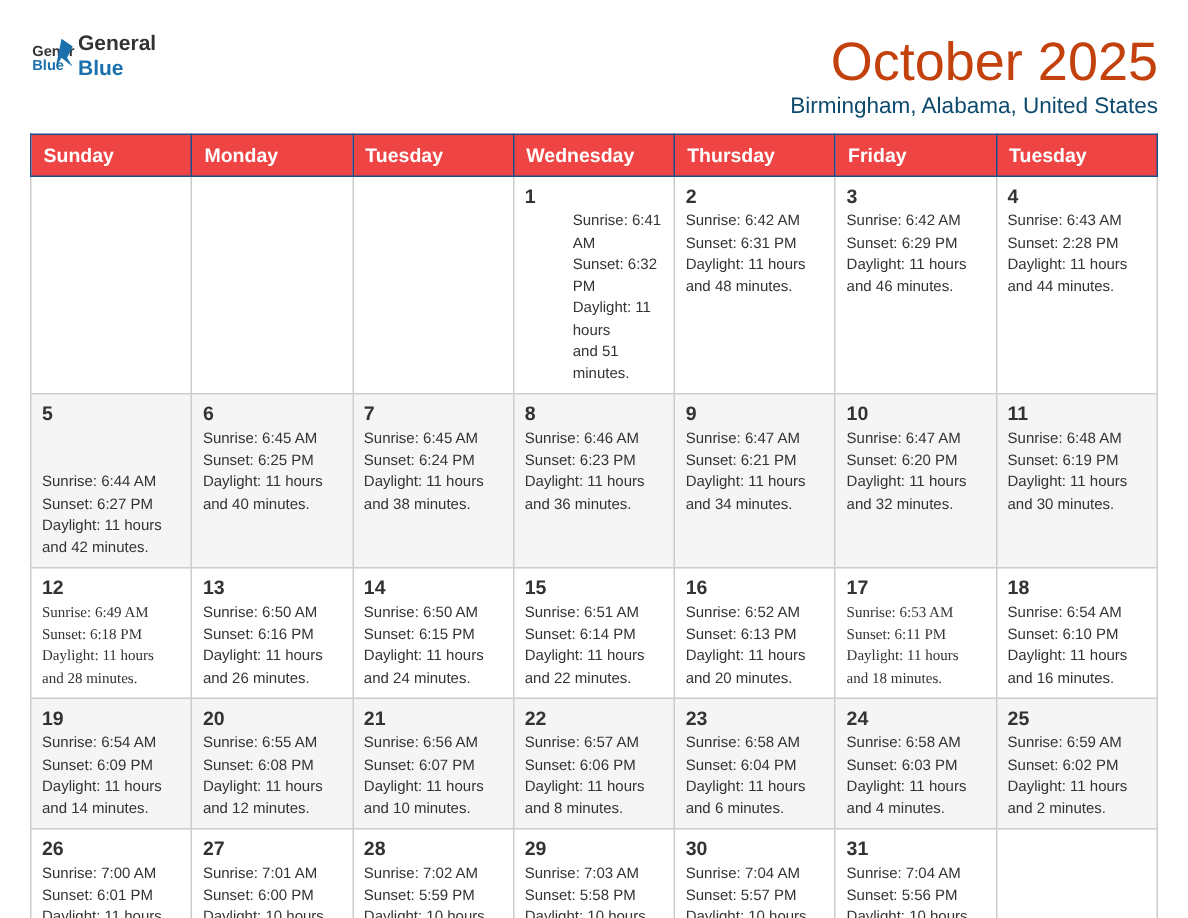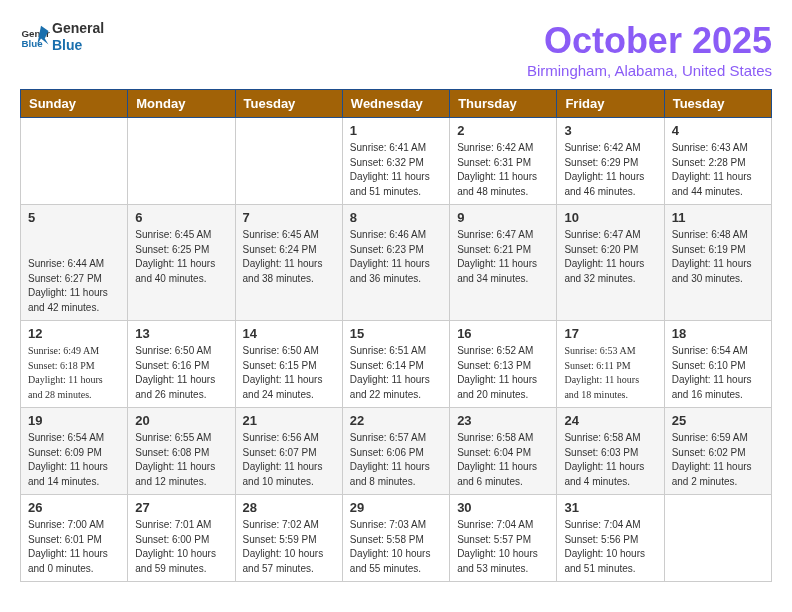--- a/index.html
+++ b/index.html
@@ -23,34 +23,34 @@
     .logo-icon {
       width: 30px;
       height: 30px;
       margin-right: 2px;
     }
     .title-area {
       text-align: right;
     }
     .cal-title {
       font-size: 36px;
-      font-weight: bold;
-      color: #8b5cf6;
+      font-weight: normal;
+      color: #c2410c;
     }
     .cal-subtitle {
       font-size: 15px;
-      color: #8b5cf6;
+      color: #0c4a6e;
     }
     .calendar-table {
       width: 100%;
       border-collapse: collapse;
       border: 1px solid #ccc;
     }
     .calendar-table th {
-      background-color: #a16207;
+      background-color: #ef4444;
       color: #fff;
       text-align: left;
       padding: 6px 8px;
       font-size: 13px;
       font-weight: bold;
       border: 1px solid #1e4d8c;
     }
     .calendar-table td {
       vertical-align: top;
       padding: 5px 7px;
@@ -116,21 +116,21 @@
         <th>Tuesday</th>
       </tr>
   </thead>
   <tbody id="calendar-body">
   <tr>
         <td class="empty-cell"></td>
         <td class="empty-cell"></td>
         <td class="empty-cell"></td>
         <td>
           <span class="day-number">1</span>
-          <div class="day-info" style="white-space: pre-line;">Sunrise: 6:41 AM
+          <div class="day-info" style="white-space: pre-line; margin-left: 32px;">Sunrise: 6:41 AM
 Sunset: 6:32 PM
 Daylight: 11 hours
 and 51 minutes.</div>
         </td>
         <td>
           <span class="day-number">2</span>
           <div class="day-info" style="white-space: pre-line;">Sunrise: 6:42 AM
 Sunset: 6:31 PM
 Daylight: 11 hours
 and 48 minutes.</div>

